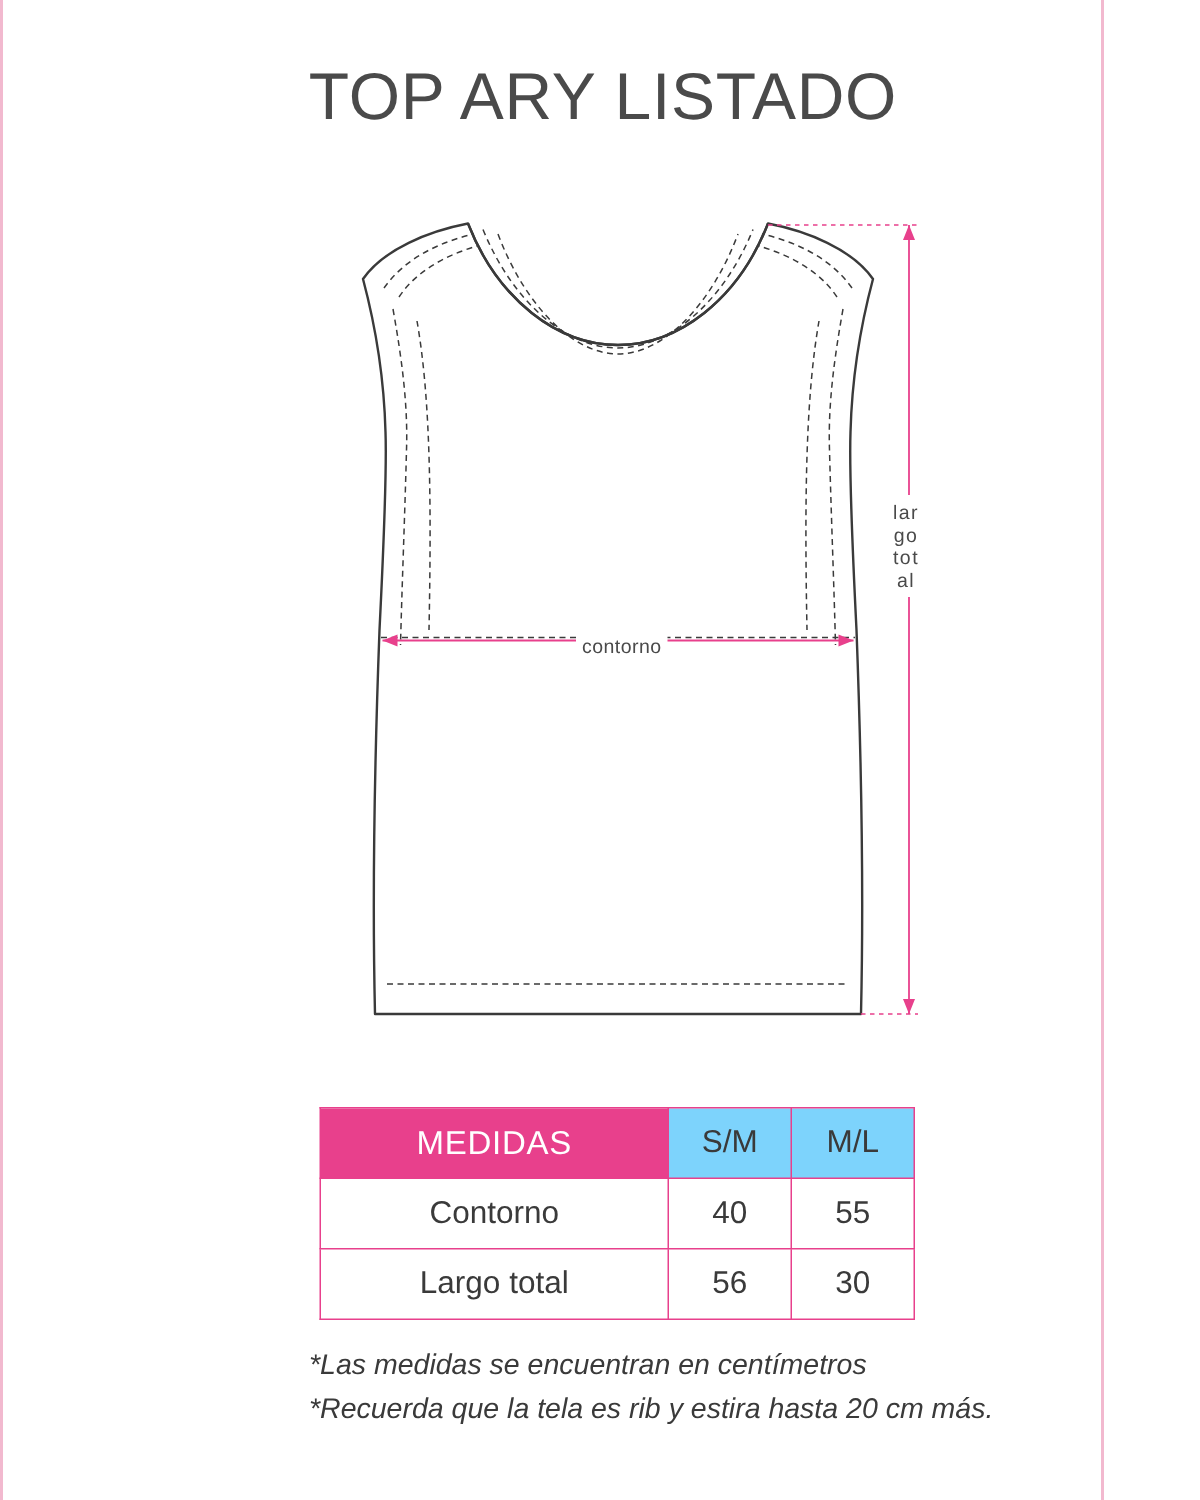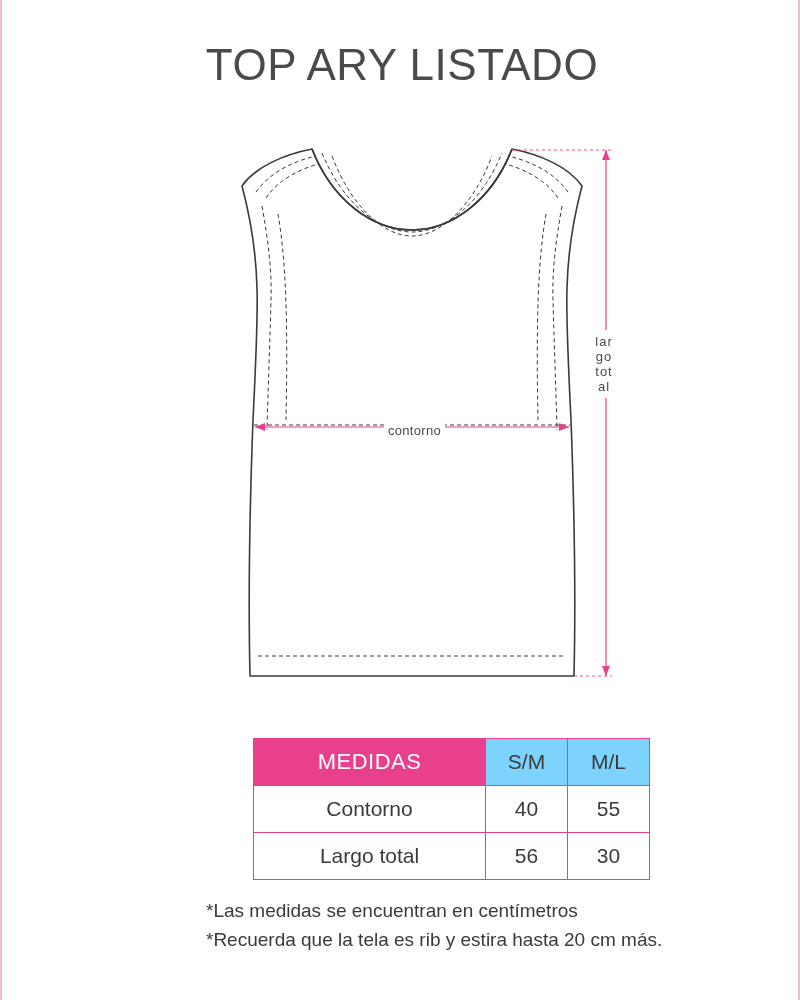--- a/index.html
+++ b/index.html
@@ -11,21 +11,21 @@
     height: 1000px;
     background: #ffffff;
     font-family: "Liberation Sans", sans-serif;
     color: #3a3a3a;
     position: relative;
     overflow: hidden;
   }
   .page {
     position: absolute;
     left: 0; top: 0;
-    width: 800px;
+    width: 736px;
     height: 1000px;
     box-sizing: border-box;
     border-left: 2px solid #f2b9cf;
     border-right: 2px solid #f2b9cf;
   }
   .title {
     position: absolute;
     top: 40px;
     left: 0;
     width: 800px;
@@ -70,21 +70,20 @@
     text-align: center;
     word-break: break-all;
   }
   table.sizes {
     position: absolute;
     left: 211px;
     top: 738px;
     width: 396px;
     border-collapse: collapse;
     table-layout: fixed;
-    margin-left: 40px;
   }
   table.sizes td, table.sizes th {
     border: 1px solid #e8408c;
     height: 46px;
     text-align: center;
     font-size: 21px;
     font-weight: 400;
     color: #3a3a3a;
     padding: 0;
   }
@@ -105,21 +104,21 @@
   .col-size { width: 82px; }
   .notes {
     position: absolute;
     left: 204px;
     top: 896px;
     width: 560px;
     font-size: 19px;
     color: #3a3a3a;
     line-height: 29px;
   }
-  .notes div { white-space: nowrap; }
+  .notes div { white-space: nowrap; font-style: italic; }
 </style>
 </head>
 <body>
 
 <div class="page">
 
   <div class="title">TOP ARY LISTADO</div>
 
   <div class="illustration">
     <svg width="460" height="580" viewBox="0 0 460 580" xmlns="http://www.w3.org/2000/svg">

